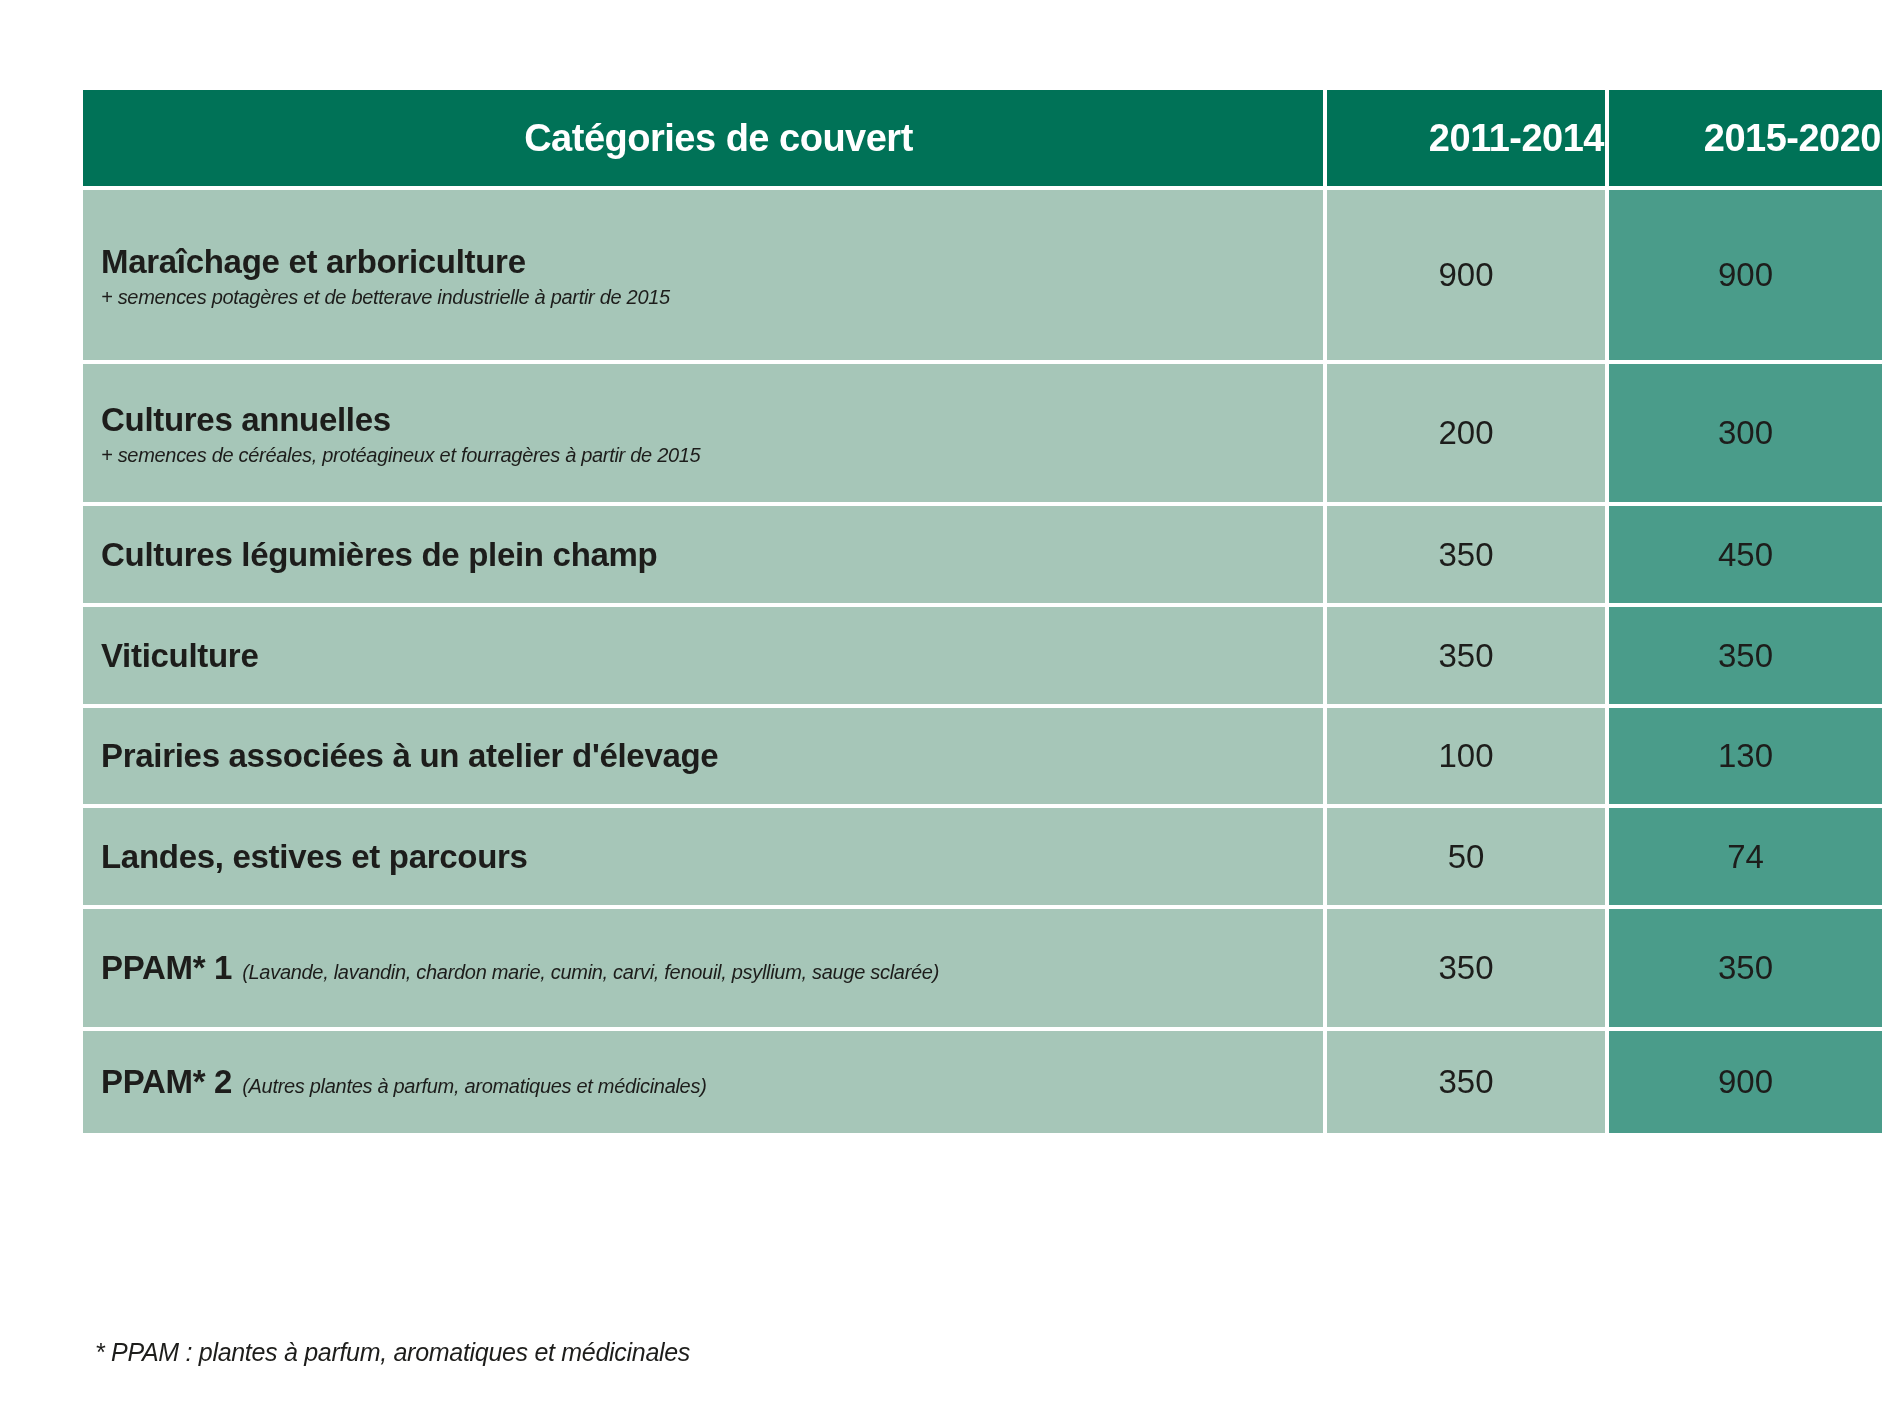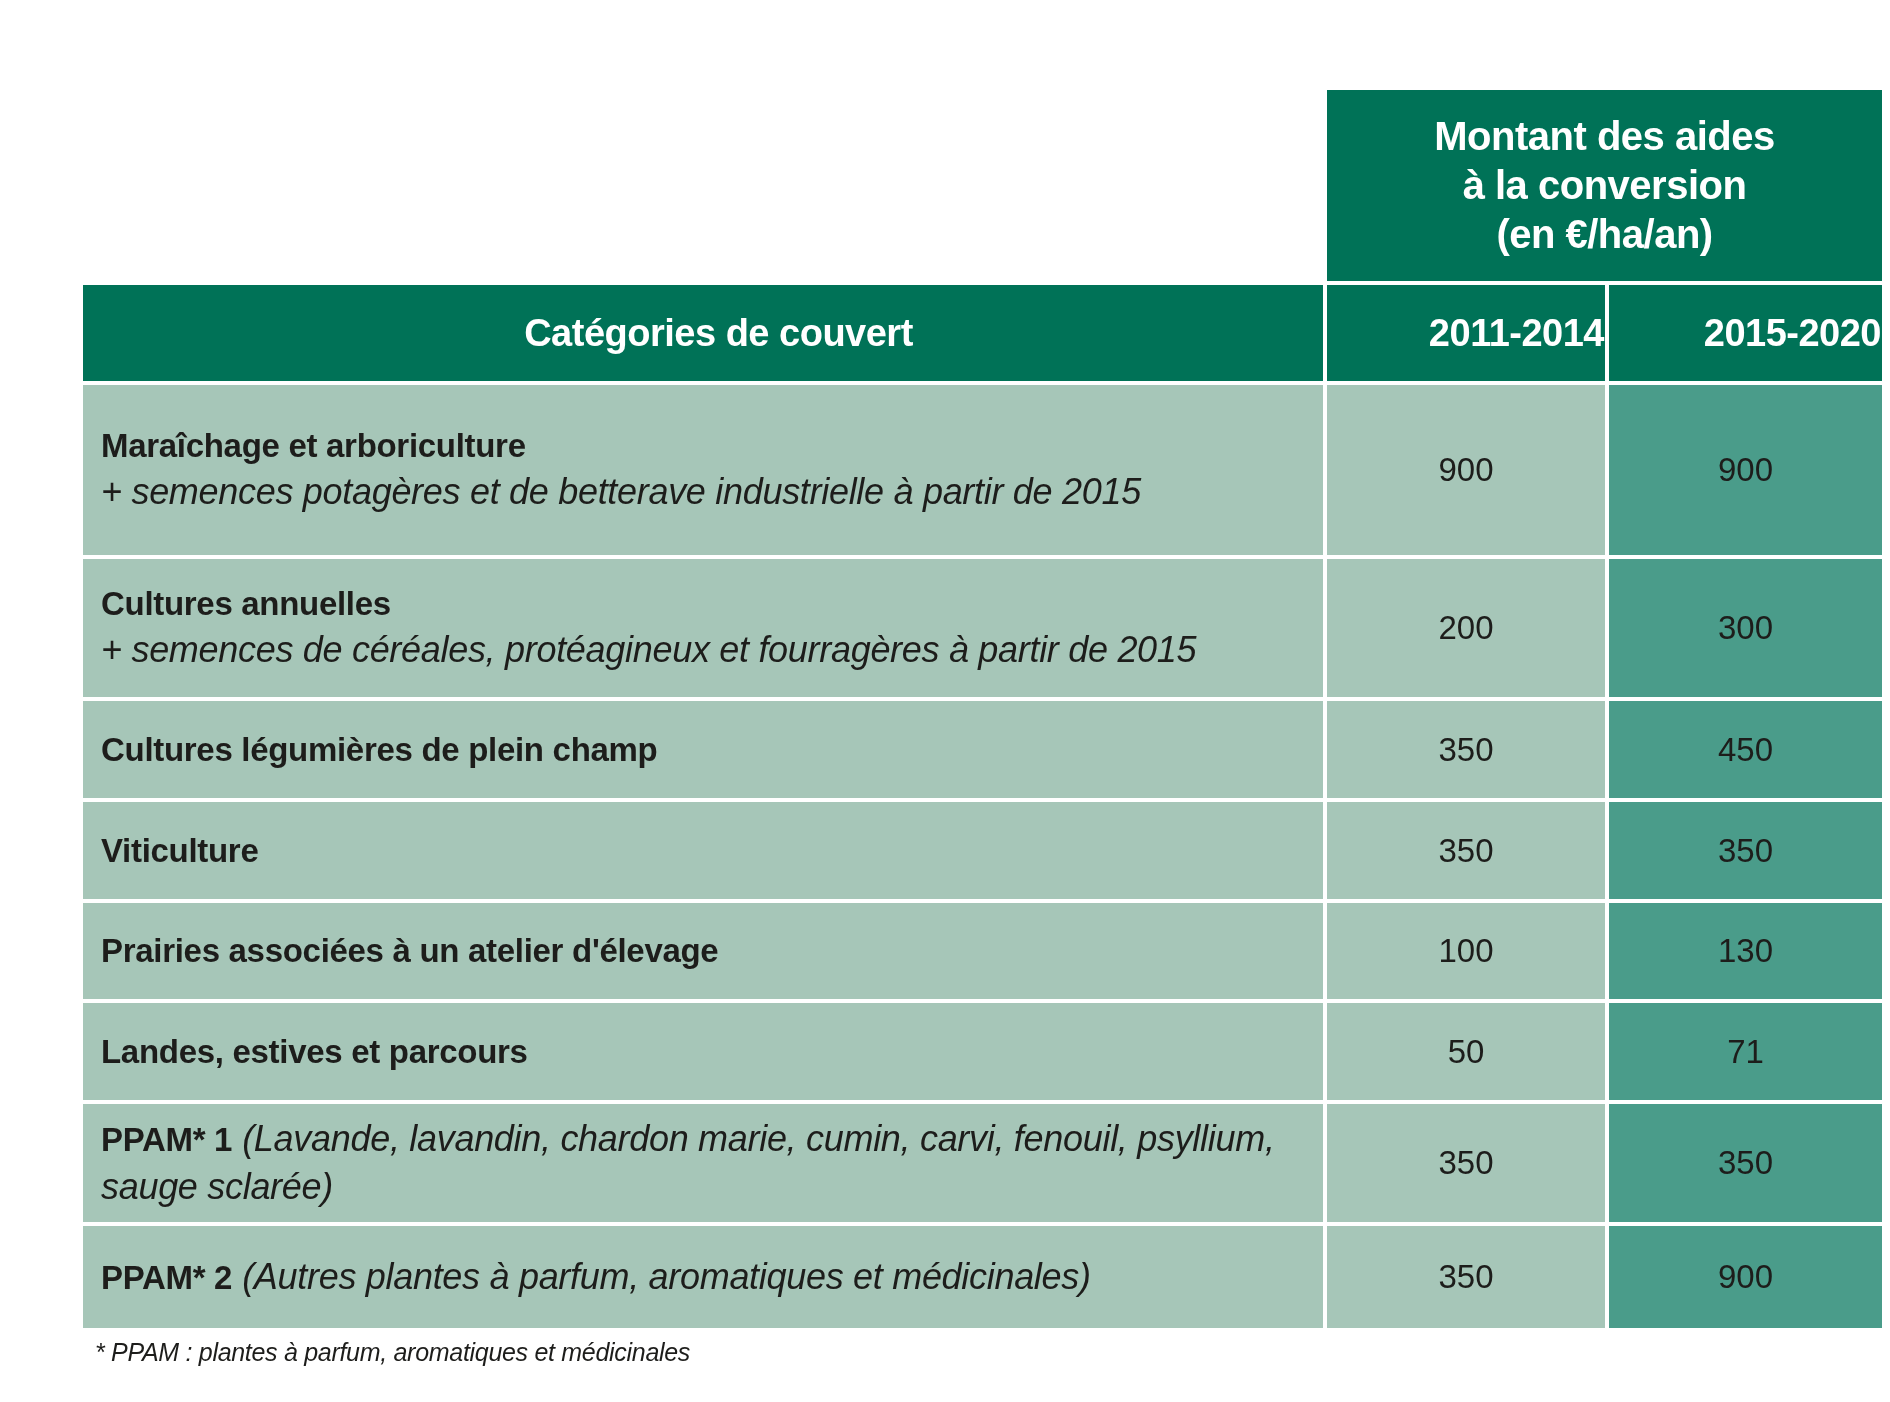--- a/index.html
+++ b/index.html
@@ -63,21 +63,21 @@
     background:var(--cell-light);
     text-align:left;
     vertical-align:middle;
     padding-left:18px;
     padding-right:16px;
     font-size:33px;
     line-height:1.32;
     letter-spacing:-0.3px;
   }
   .cat-title{font-weight:bold;}
-  .cat-sub{font-style:italic;font-size:36px;font-weight:normal;}
+  .cat-sub{font-style:italic;font-size:20px;font-weight:normal;}
   .cat-sub.newline{display:block;}
   .cat-sub.inline{display:inline;margin-left:10px;}
 
   td.val-cell{
     text-align:center;
     vertical-align:middle;
     font-size:33px;
     margin-top:41px;
   }
   td.val-cell.v1{background:var(--cell-light);}
@@ -106,26 +106,20 @@
 
 <div class="page">
 
   <table class="aid-table">
     <colgroup>
       <col class="c-cat">
         <col class="c-p1">
         <col class="c-p2">
     </colgroup>
     <thead>
-      <tr>
-        <td class="spacer"></td>
-        <th class="merged-header" colspan="2">Montant des aides
-à la conversion
-(en €/ha/an)</th>
-      </tr>
       <tr class="header-row">
         <th class="cat-header">Catégories de couvert</th>
         <th class="year-header">2011-2014</th>
         <th class="year-header">2015-2020</th>
       </tr>
     </thead>
     <tbody>
     <tr>
       <td class="cat-cell">
         <span class="cat-title">Maraîchage et arboriculture</span><span class="cat-sub newline">+ semences potagères et de betterave industrielle à partir de 2015</span>
@@ -164,21 +158,21 @@
       </td>
       <td class="val-cell v1">100</td>
       <td class="val-cell v2">130</td>
     </tr>
 
     <tr>
       <td class="cat-cell">
         <span class="cat-title">Landes, estives et parcours</span>
       </td>
       <td class="val-cell v1">50</td>
-      <td class="val-cell v2">71</td>
+      <td class="val-cell v2">74</td>
     </tr>
 
     <tr>
       <td class="cat-cell">
         <span class="cat-title">PPAM* 1</span><span class="cat-sub inline">(Lavande, lavandin, chardon marie, cumin, carvi, fenouil, psyllium, sauge sclarée)</span>
       </td>
       <td class="val-cell v1">350</td>
       <td class="val-cell v2">350</td>
     </tr>
 

